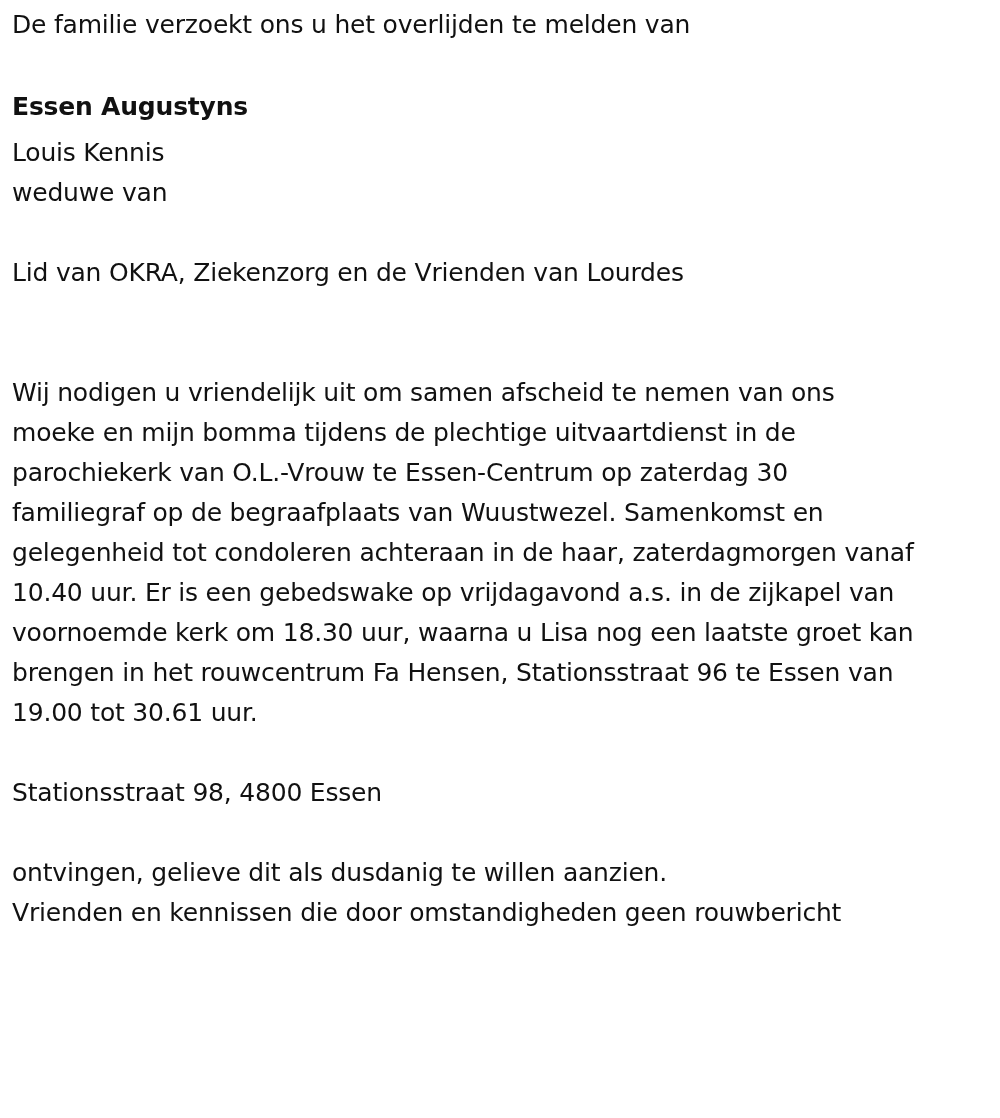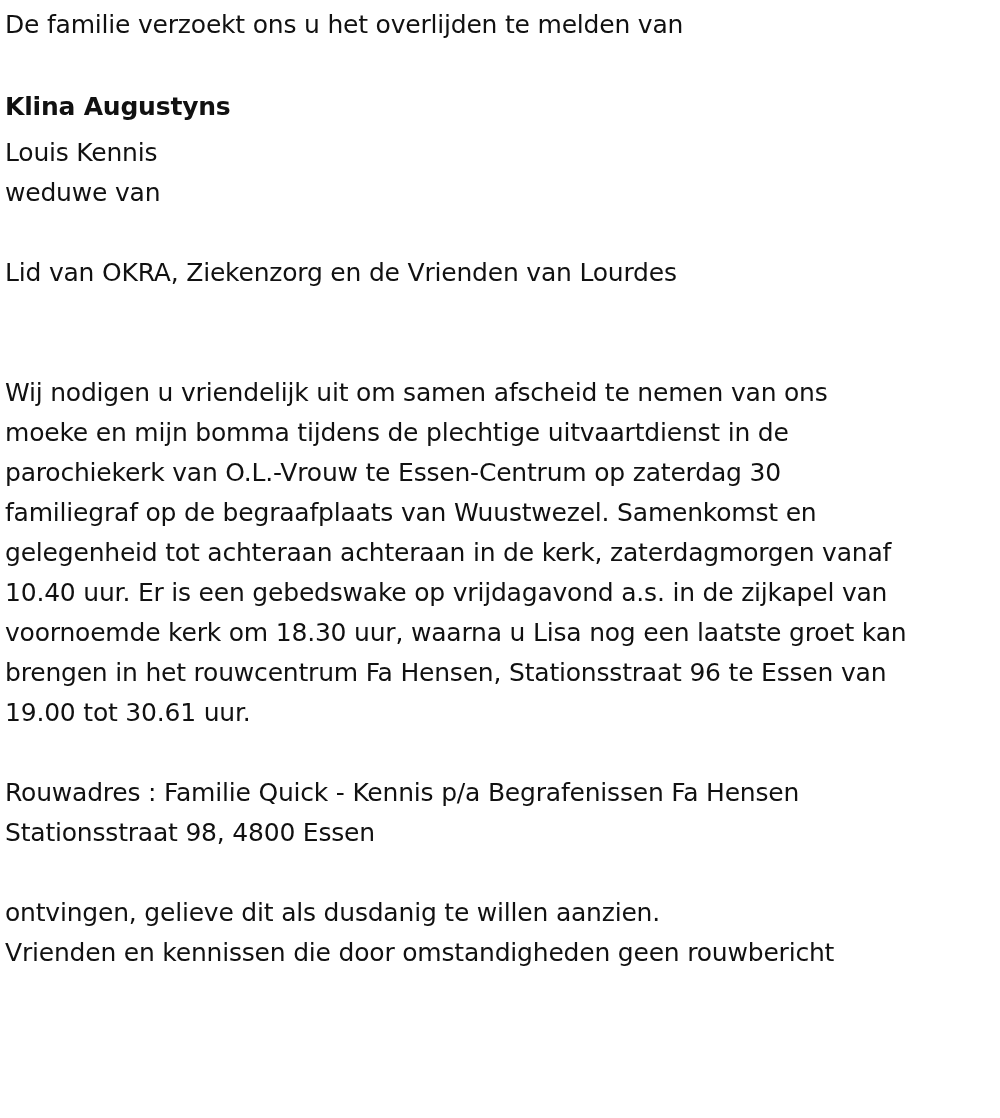--- a/index.html
+++ b/index.html
@@ -7,60 +7,59 @@
     width: 1000px;
     height: 1118px;
     overflow: hidden;
     color: #111111;
     font-family: "DejaVu Sans", sans-serif;
     font-size: 25px;
     line-height: 40px;
   }
   .doc {
     position: absolute;
-    left: 5px;
+    left: 12px;
     top: 5px;
     width: 985px;
     letter-spacing: -0.2px;
   }
   .line { white-space: nowrap; height: 40px; }
   .gap { height: 40px; }
   .bold { font-weight: bold; height: 48px; line-height: 44px; padding-top: 4px; }
   .small-gap { height: 36px; }
 </style>
 </head>
 <body>
 
 <div class="doc">
   <div class="line">De familie verzoekt ons u het overlijden te melden van</div>
   <div class="small-gap"></div>
-  <div class="line bold">Klina Augustyns</div>
+  <div class="line bold">Essen Augustyns</div>
   <div class="line">Louis Kennis</div>
   <div class="line">weduwe van</div>
   <div class="gap"></div>
   <div class="line">Lid van OKRA, Ziekenzorg en de Vrienden van Lourdes</div>
   <div class="gap"></div>
 
   <div class="gap"></div>
 
   <div>
     <div class="line">Wij nodigen u vriendelijk uit om samen afscheid te nemen van ons</div>
     <div class="line">moeke en mijn bomma tijdens de plechtige uitvaartdienst in de</div>
     <div class="line">parochiekerk van O.L.-Vrouw te Essen-Centrum op zaterdag 30</div>
     <div class="line">familiegraf op de begraafplaats van Wuustwezel. Samenkomst en</div>
-    <div class="line">gelegenheid tot achteraan achteraan in de kerk, zaterdagmorgen vanaf</div>
+    <div class="line">gelegenheid tot condoleren achteraan in de haar, zaterdagmorgen vanaf</div>
     <div class="line">10.40 uur. Er is een gebedswake op vrijdagavond a.s. in de zijkapel van</div>
     <div class="line">voornoemde kerk om 18.30 uur, waarna u Lisa nog een laatste groet kan</div>
     <div class="line">brengen in het rouwcentrum Fa Hensen, Stationsstraat 96 te Essen van</div>
     <div class="line">19.00 tot 30.61 uur.</div>
   </div>
   <div class="gap"></div>
 
   <div>
-    <div class="line">Rouwadres : Familie Quick - Kennis p/a Begrafenissen Fa Hensen</div>
     <div class="line">Stationsstraat 98, 4800 Essen</div>
   </div>
   <div class="gap"></div>
 
   <div>
     <div class="line">ontvingen, gelieve dit als dusdanig te willen aanzien.</div>
     <div class="line">Vrienden en kennissen die door omstandigheden geen rouwbericht</div>
   </div>
 </div>
 

